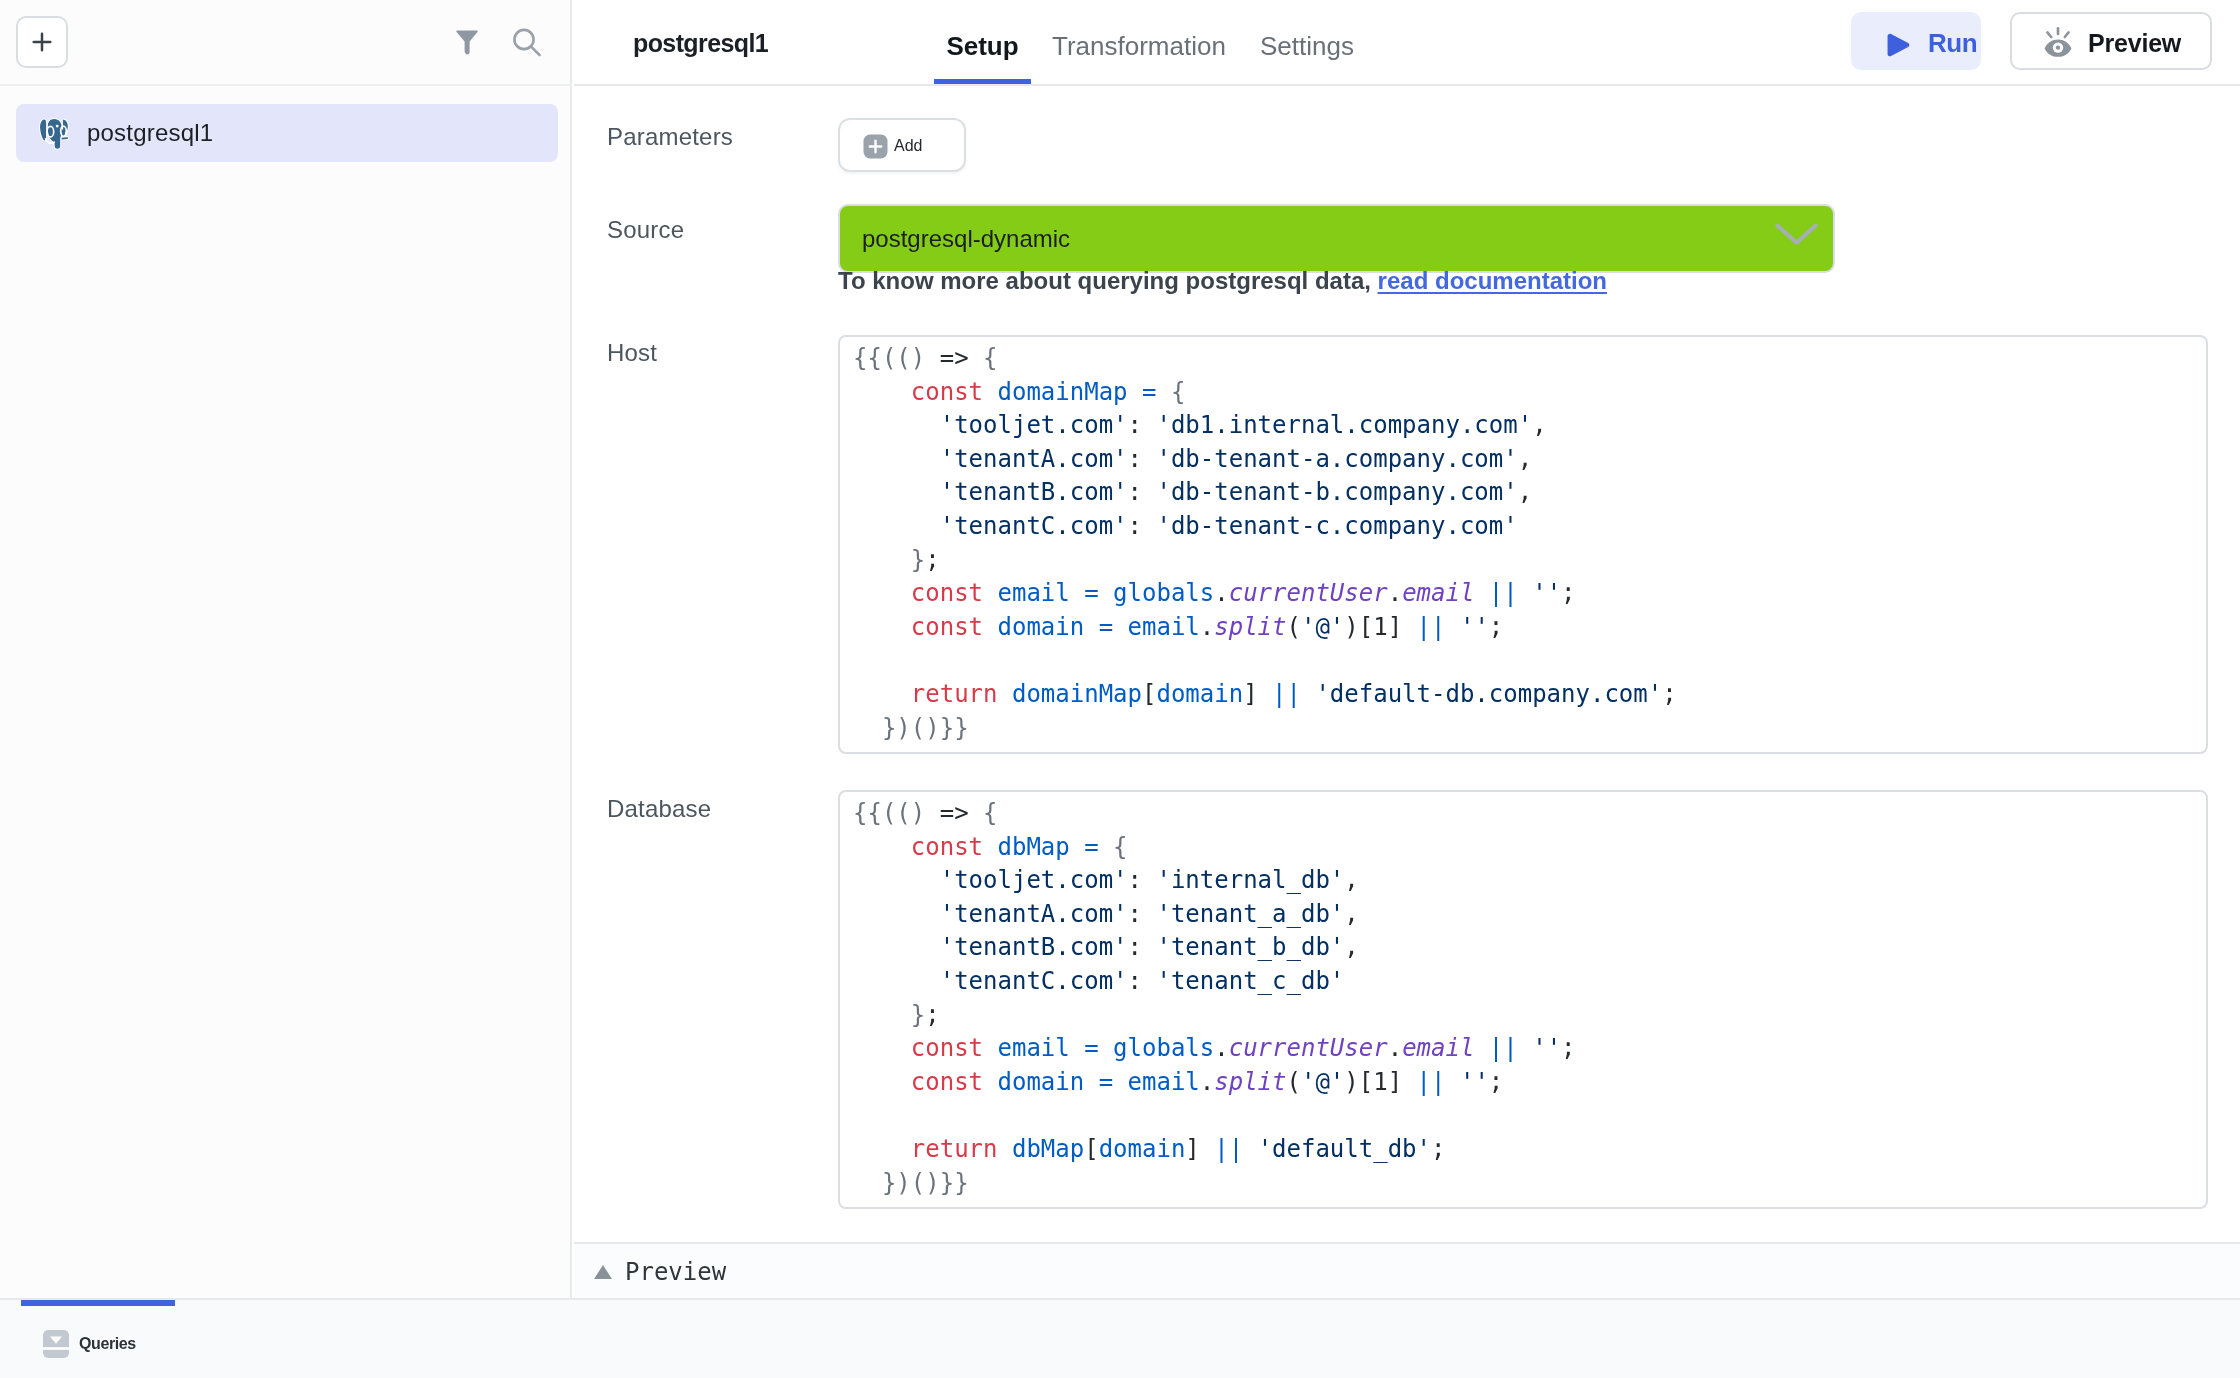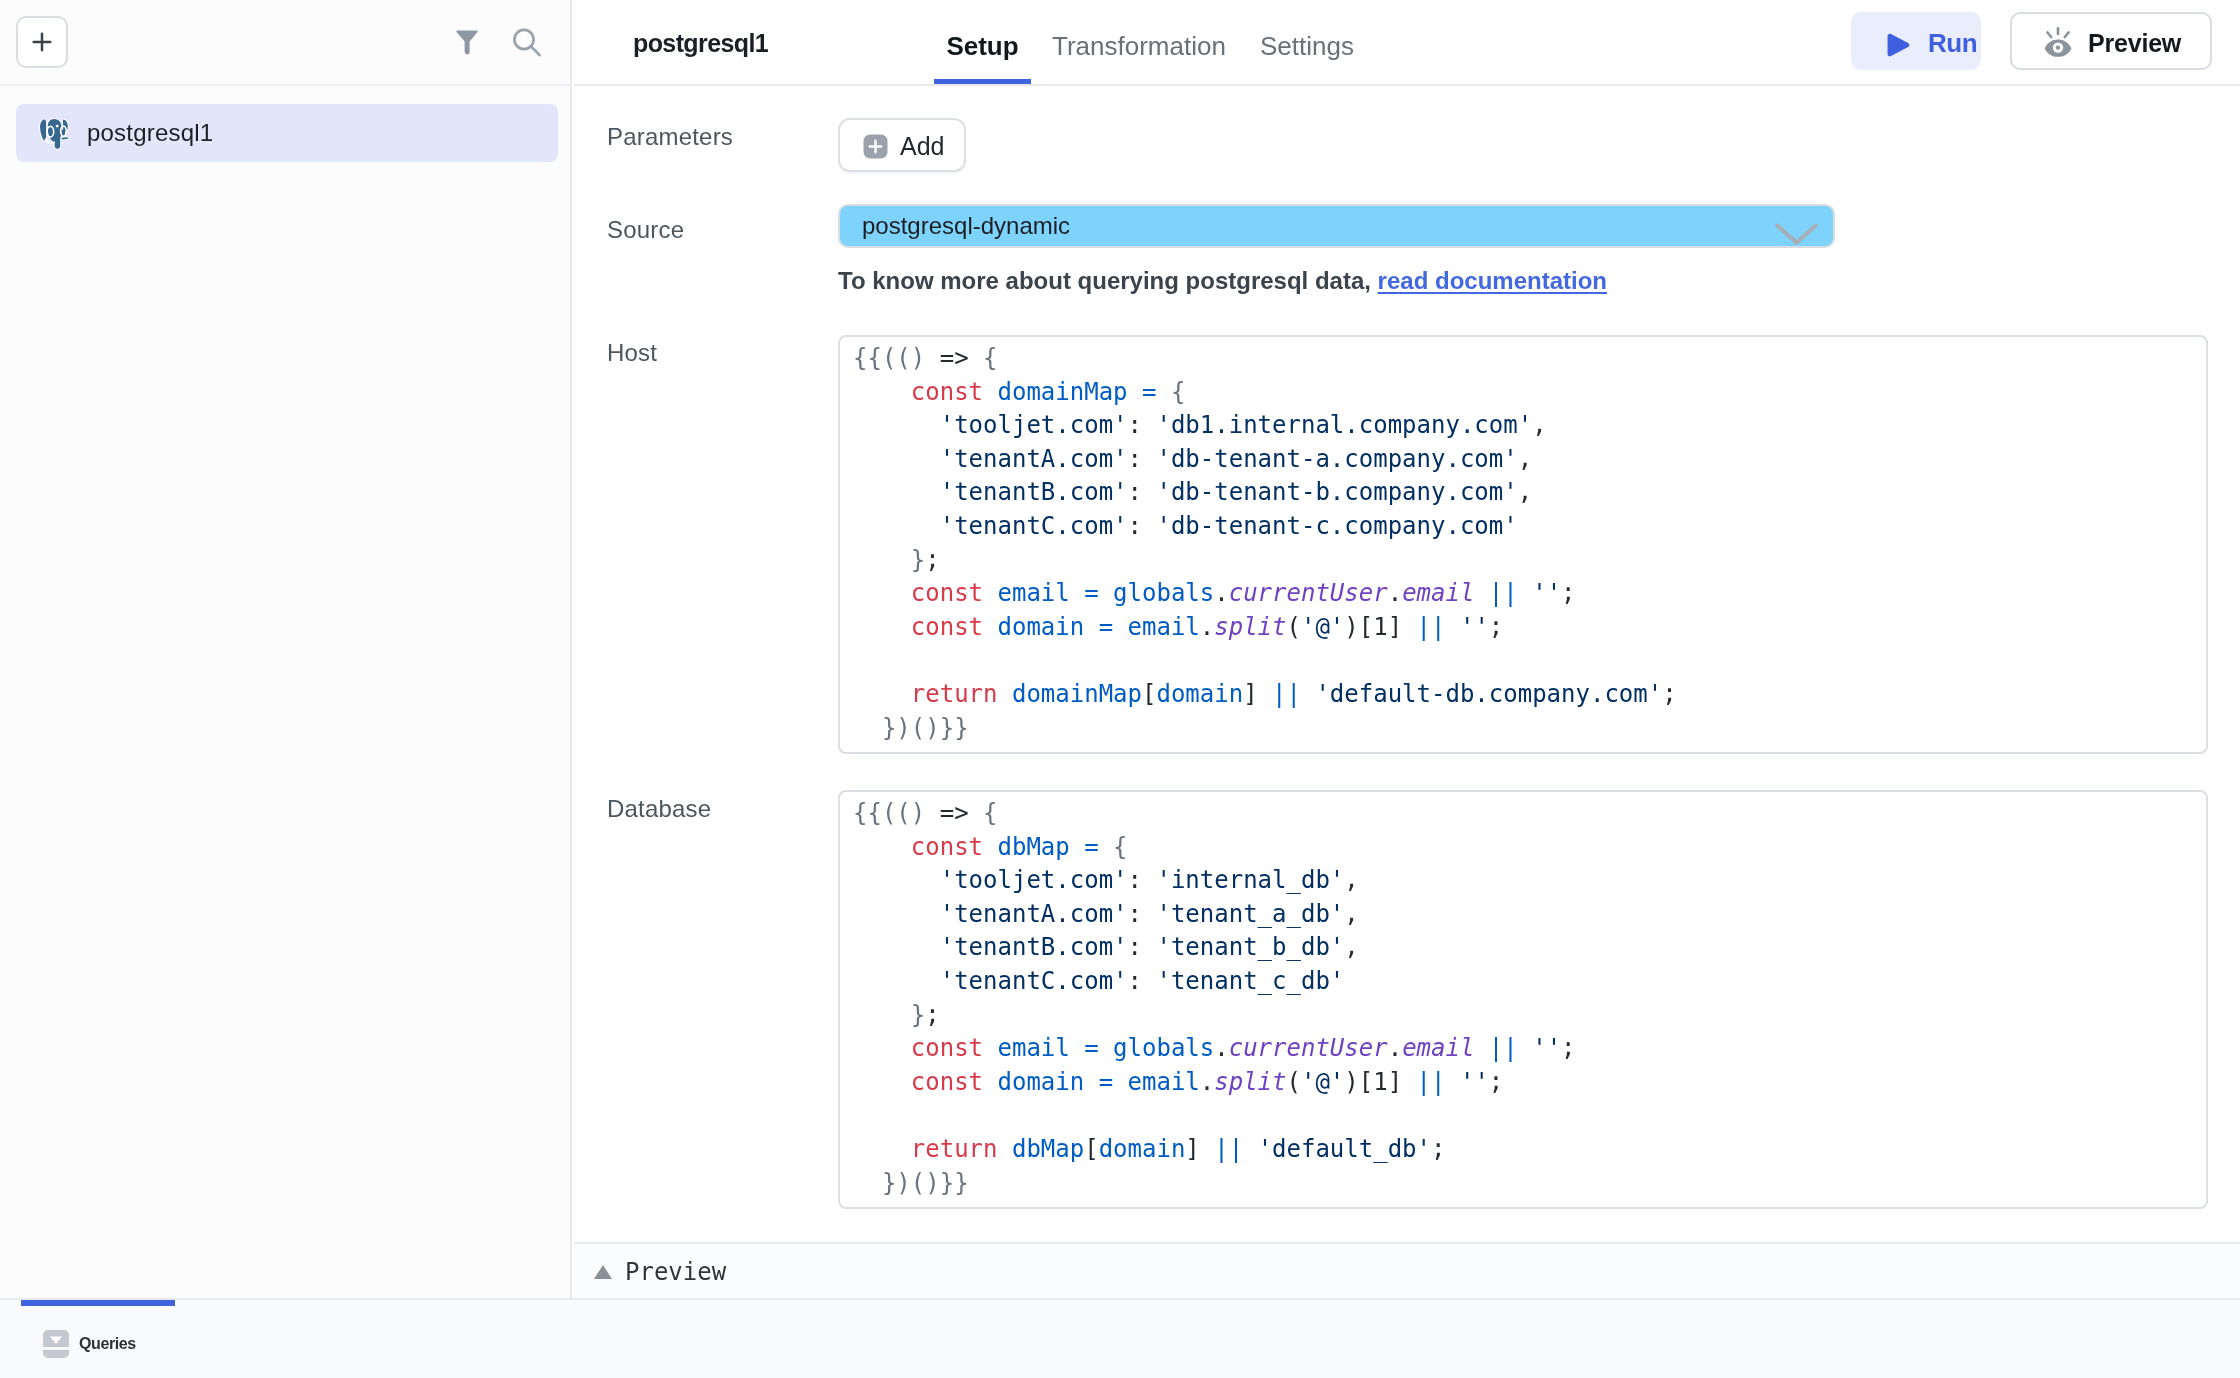--- a/index.html
+++ b/index.html
@@ -37,23 +37,23 @@
     border:2px solid #d9dce0; display:flex; align-items:center; cursor:pointer; }
   #preview-btn .eye { margin-left:31px; margin-top:2px; width:30px; height:33px; }
   #preview-btn .p-label { margin-left:15px; padding-top:4px; font-size:25px; font-weight:600; color:#15191d; letter-spacing:-0.2px; }
 
   
   .field-label { left:607px; font-size:24px; font-weight:500; color:#4c565f; letter-spacing:0.2px; }
   #params-label { top:123px; }
   #add-btn { left:838px; top:118px; width:128px; height:54px; border-radius:12px; background:#ffffff;
     border:2px solid #dce0e3; box-shadow:0 2px 3px rgba(25,33,50,0.05); display:flex; align-items:center; cursor:pointer; }
   #add-btn .plus-sq { margin-left:23px; margin-top:3px; width:25px; height:25px; }
-  #add-btn .a-label { margin-left:12px; padding-top:2px; font-size:25px; font-weight:500; color:#23282e; }
+  #add-btn .a-label { margin-left:6px; padding-top:2px; font-size:16px; font-weight:500; color:#23282e; }
   #source-label { top:216px; }
-  #source-select { left:838px; top:204px; width:997px; height:44px; border-radius:10px; background:#7dd3fc;
+  #source-select { left:838px; top:204px; width:997px; height:69px; border-radius:10px; background:#84cc16;
     border:2px solid #d9dce0; display:flex; align-items:center; cursor:pointer; }
   #source-select .s-value { margin-left:22px; font-size:24px; color:#1b1f24; }
   #source-select .chev { position:absolute; right:15px; top:17px; width:43px; height:23px; }
   #source-help { left:838px; top:267px; font-size:24px; color:#3b434c;font-weight:bold; }
   #source-help a { color:#4368e0; text-decoration:underline; text-underline-offset:3px; cursor:pointer; }
 
   #host-label { top:339px; }
   #host-box { left:838px; top:335px; width:1370px; height:419px; }
   #db-label { top:795px; }
   #db-box { left:838px; top:790px; width:1370px; height:419px; }

